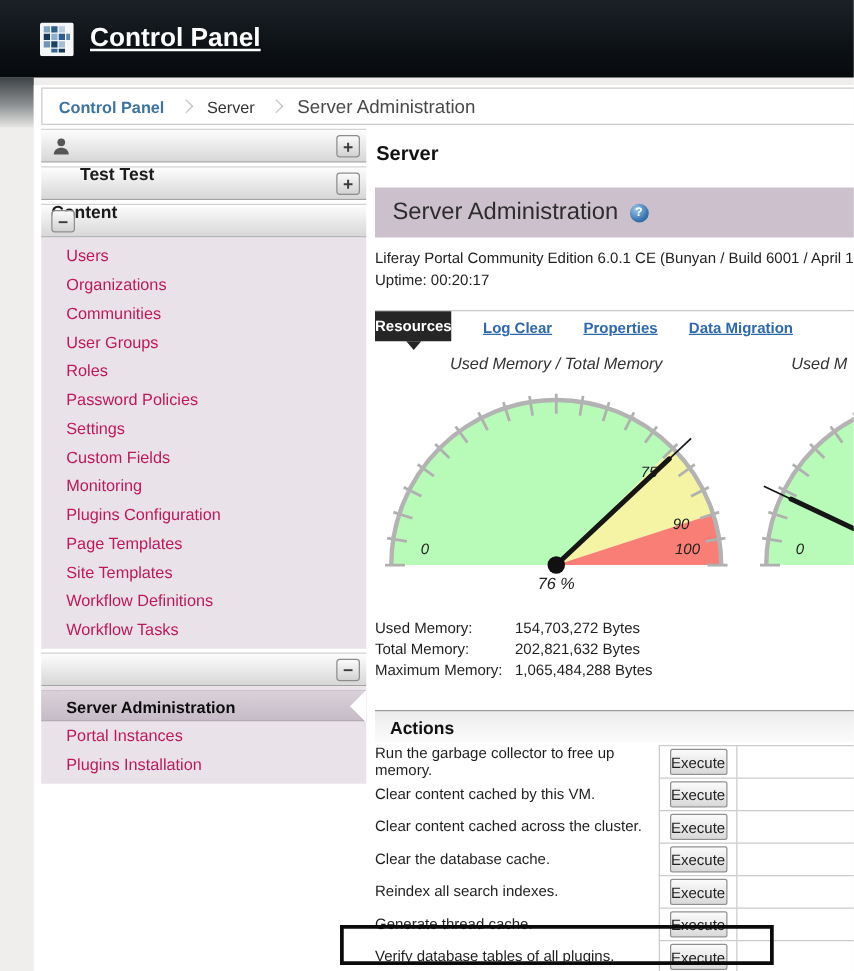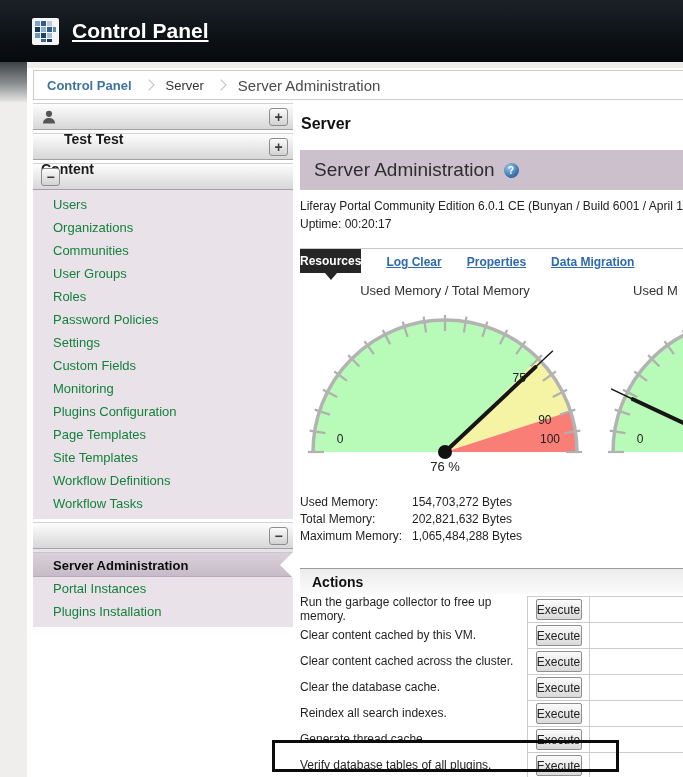--- a/index.html
+++ b/index.html
@@ -38,21 +38,21 @@
     background:linear-gradient(#fdfdfd,#d7d7d7);
     border-top:1px solid #d2d2d2; border-bottom:1px solid #a3a3a3;
     display:flex; align-items:center; padding:0 5px 0 8px; gap:7px; cursor:pointer; }
   .sb-section-header .lbl { font-size:14px; font-weight:bold; color:#1b1b1b; flex:1;margin-top:45px; }
   .toggle-btn { width:19px; height:18px; border:1px solid #8d8d8d; border-radius:3px;
     background:linear-gradient(#fbfbfb,#d2d2d2); font-size:14px; font-weight:bold; color:#3c3c3c;
     text-align:center; line-height:16px; flex:none; cursor:pointer; }
   .user-icon { width:16px; height:16px; flex:none; }
   .sb-items { background:#e9e3e9; padding:3px 0 4px; }
   .sb-spacer { height:3px; }
-  .sb-item { height:23px; line-height:23px; padding-left:20px; font-size:13px; color:#15803d; cursor:pointer; }
+  .sb-item { height:23px; line-height:23px; padding-left:20px; font-size:13px; color:#be185d; cursor:pointer; }
   .sb-item.selected { position:relative; height:25px; line-height:25px;
     background:linear-gradient(#dad1da,#c6bbc6);
     border-top:1px solid #cdc2cd; border-bottom:1px solid #b5a9b5;
     color:#0d0d0d; font-weight:bold; }
   .sb-item.selected::after { content:''; position:absolute; right:0; top:50%; transform:translateY(-50%);
     border-top:13px solid transparent; border-bottom:13px solid transparent; border-right:13px solid #fff; }
   
   .main { width:610px; flex:none; padding-left:7px; }
   .page-title { font-size:16px; font-weight:bold; color:#111; margin:12px 0 17px 1px; }
   .portlet-bar { height:40px; width:610px; background:#cdc0cd; display:flex; align-items:center;
@@ -66,21 +66,21 @@
   .tabbar { margin-top:17px; width:610px; height:27px; border-top:1px solid #c9c9c9;
     display:flex; align-items:flex-start; gap:25px; }
   .tab-selected { position:relative; background:#262626; color:#fff; font-weight:bold; font-size:12px;
     padding:0 0; height:24px; line-height:24px; cursor:pointer; }
   .tab-selected::after { content:''; position:absolute; left:50%; margin-left:-6px; top:24px;
     border-left:6px solid transparent; border-right:6px solid transparent; border-top:7px solid #262626; }
   .tab-link { color:#2d69ac; font-weight:bold; font-size:12px; text-decoration:underline;
     line-height:26px; cursor:pointer; white-space:nowrap; }
   
   .gauges { display:flex; gap:10px; margin-top:8px; }
-  .gauge-block { width:290px; flex:none; }
+  .gauge-block { width:290px; flex:none;font-style:italic; }
   .gauge-title { text-align:center; font-size:13px; color:#333; margin-bottom:4px; height:15px; white-space:nowrap; }
   .gauge-block.clipped .gauge-title { text-align:left; padding-left:33px; }
   svg.gauge { display:block; }
   
   .memstats { margin-top:20px; }
   .memrow { display:flex; font-size:12px; color:#1f1f1f; line-height:17px; }
   .memrow .ml { width:112px; flex:none; }
   
   .actions-header { margin-top:23px; height:26px; width:610px;
     background:linear-gradient(#ececec,#fbfbfb); border-top:1px solid #9a9a9a;

